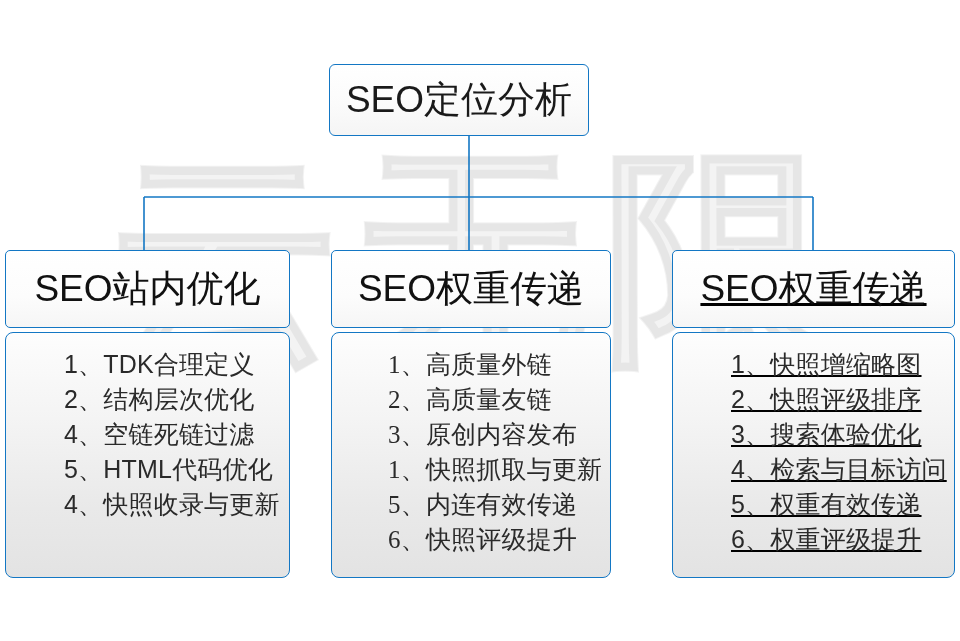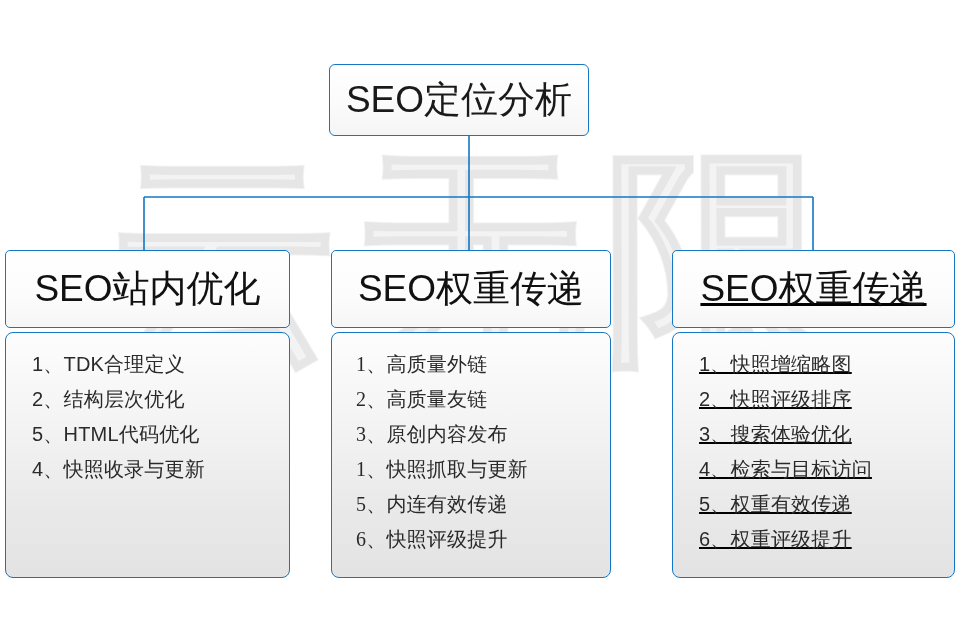--- a/index.html
+++ b/index.html
@@ -115,25 +115,26 @@
 
   .item-list {
     list-style: none;
     margin: 0;
     padding: 0 0 0 26px;
   }
   .col-2 .item-list { padding-left: 24px; font-family: Liberation Serif, serif; }
   .col-3 .item-list { padding-left: 26px; }
 
   .item {
-    font-size: 20px;
+    font-size: 25px;
     line-height: 35px;
     color: #2a2a2a;
     white-space: nowrap;
     letter-spacing: 0.2px;
+    margin-left: 32px;
   }
 </style>
 </head>
 <body>
 
 <div id="canvas">
 
   <div id="watermark">云无限</div>
 
   <svg id="connectors" viewBox="0 0 960 641" width="960" height="641">
@@ -154,20 +155,21 @@
   </div>
 
   <div class="column col-1">
     <div class="col-header">
       <span class="col-title">SEO站内优化</span>
     </div>
     <div class="col-body">
       <ul class="item-list">
         <li class="item">1、TDK合理定义</li>
         <li class="item">2、结构层次优化</li>
+        <li class="item">4、空链死链过滤</li>
         <li class="item">5、HTML代码优化</li>
         <li class="item">4、快照收录与更新</li>
       </ul>
     </div>
   </div>
 
   <div class="column col-2">
     <div class="col-header">
       <span class="col-title">SEO权重传递</span>
     </div>

